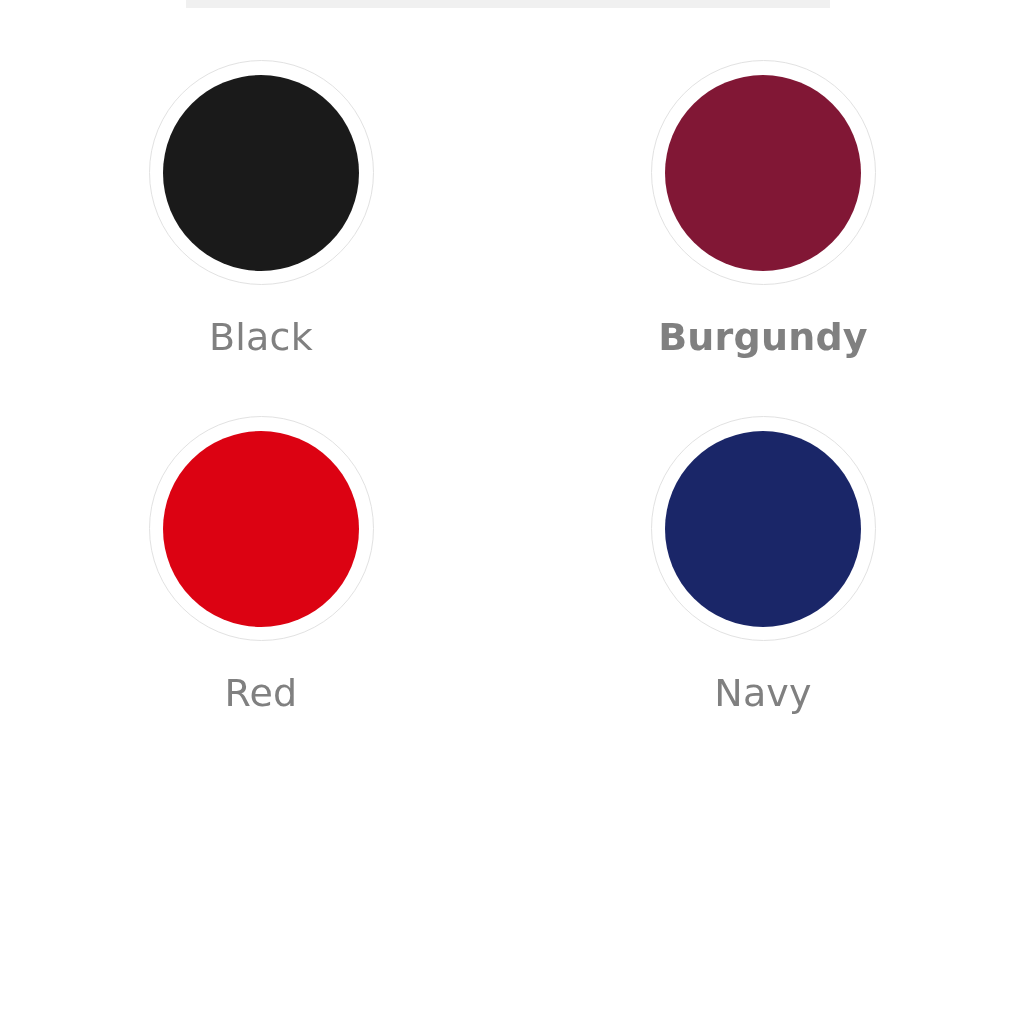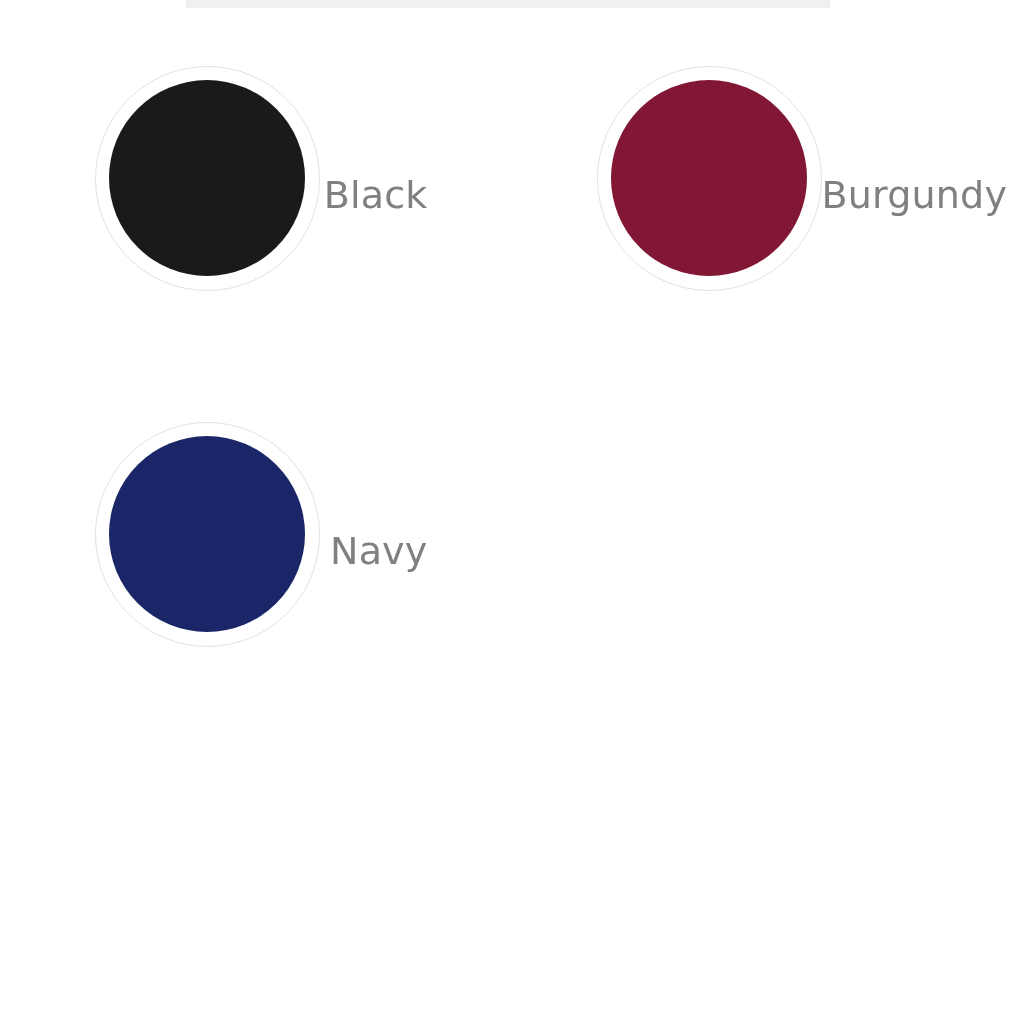--- a/index.html
+++ b/index.html
@@ -44,22 +44,23 @@
     grid-template-rows: 356px 356px 312px;
     justify-items: center;
     padding-left: 10px;
     padding-right: 10px;
     box-sizing: border-box;
   }
 
   .swatch-cell {
     width: 333px;
     display: flex;
+    flex-direction: column;
     align-items: center;
-    justify-content: space-between;
+    justify-content: flex-end;
     box-sizing: border-box;
   }
 
   
   .swatch-ring {
     width: 225px;
     height: 225px;
     border-radius: 50%;
     border: 1px solid #e2e2e2;
     background: #ffffff;
@@ -102,23 +103,29 @@
       <div class="swatch-ring" style="border-color: rgb(226, 226, 226);">
         <div class="swatch-fill" style="background-color: rgb(26, 26, 26);"></div>
       </div>
       <div class="swatch-label" style="color: rgb(128, 128, 128);">Black</div>
     </div>
 
     <div class="swatch-cell">
       <div class="swatch-ring" style="border-color: rgb(226, 226, 226);">
         <div class="swatch-fill" style="background-color: rgb(129, 23, 53);"></div>
       </div>
-      <div class="swatch-label" style="color: rgb(128, 128, 128);">Burgundy</div>
+      <div class="swatch-label" style="color: rgb(128, 128, 128); font-weight: bold;">Burgundy</div>
     </div>
 
+    <div class="swatch-cell">
+      <div class="swatch-ring" style="border-color: rgb(226, 226, 226);">
+        <div class="swatch-fill" style="background-color: rgb(220, 2, 18);"></div>
+      </div>
+      <div class="swatch-label" style="color: rgb(128, 128, 128);">Red</div>
+    </div>
 
     <div class="swatch-cell">
       <div class="swatch-ring" style="border-color: rgb(226, 226, 226);">
         <div class="swatch-fill" style="background-color: rgb(26, 38, 104);"></div>
       </div>
       <div class="swatch-label" style="color: rgb(128, 128, 128);">Navy</div>
     </div>
 
 
 

